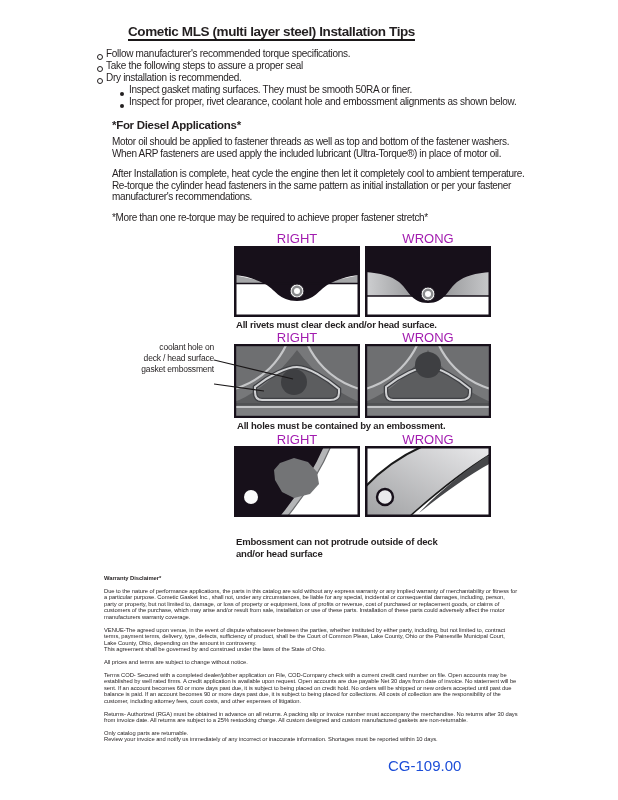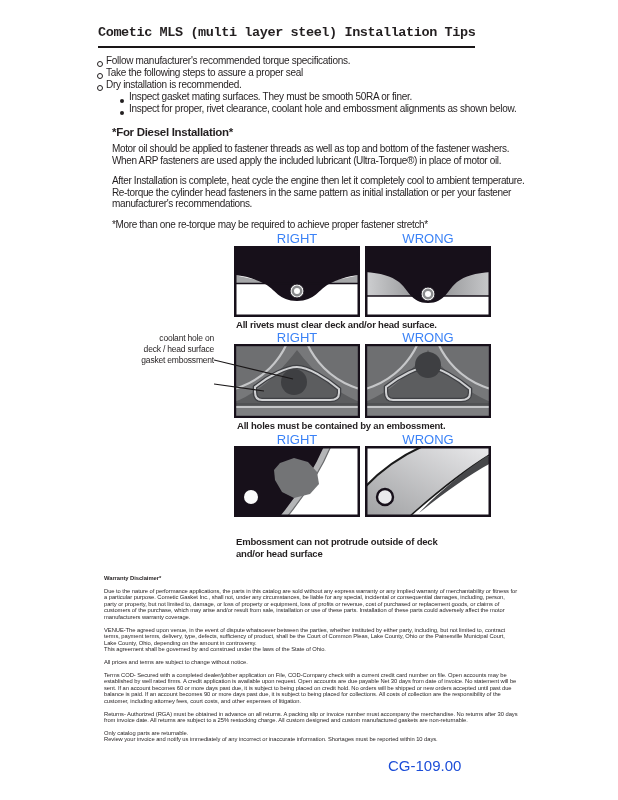--- a/index.html
+++ b/index.html
@@ -1,41 +1,41 @@
 <!DOCTYPE html>
 <html><head>
 <meta charset="utf-8">
 <style>
   html,body{margin:0;padding:0;background:#e9e9e9;}
   .page{position:relative;width:618px;height:800px;background:#ffffff;margin:0 auto;
         font-family:"Liberation Sans", sans-serif;color:#231f20;overflow:hidden;
         letter-spacing:-0.3px;}
   
   .text-block{position:absolute;left:97px;top:22px;width:440px;}
-  .doc-title{display:inline-block;margin-left:1px;font-size:13.5px;font-weight:bold;
-             border-bottom:2px solid #1a1718;padding-bottom:6px;letter-spacing:-0.4px;font-family:Liberation Mono, monospace;}
+  .doc-title{display:inline-block;margin-left:31px;font-size:13.5px;font-weight:bold;
+             border-bottom:2px solid #1a1718;padding-bottom:0;letter-spacing:-0.4px;}
   .bullets{margin-top:7px;font-size:10px;line-height:12px;}
   .b-row{display:flex;align-items:flex-end;}
   .b-row.sub{margin-left:23px;}
   .marker{flex:0 0 9px;display:flex;justify-content:flex-start;}
   .ring{width:4px;height:4px;border:1px solid #231f20;border-radius:50%;margin-top:3px;background:#fff;}
   .dot{width:4px;height:4px;border-radius:50%;margin-top:3px;background:#231f20;}
   .diesel-h{margin:11px 0 0 15px;font-size:11.5px;font-weight:bold;letter-spacing:-0.3px;}
   .para{margin:5px 0 0 15px;width:418px;font-size:10px;line-height:11.5px;letter-spacing:-0.35px;}
   .para.gap{margin-top:9px;}
   
   .dg-labels{position:absolute;left:234px;width:257px;display:flex;font-size:13px;
-             color:#3b82f6;letter-spacing:0;}
+             color:#a21caf;letter-spacing:0;}
   .dg-labels span{flex:0 0 126px;text-align:center;}
   .dg-labels span+span{margin-left:5px;}
   .dg-row{position:absolute;left:234px;display:flex;}
   .dg-row svg{display:block;}
   .dg-row svg+svg{margin-left:5px;}
   .dg-caption{position:absolute;font-size:9.5px;font-weight:bold;letter-spacing:-0.2px;line-height:11.5px;}
-  .callouts{position:absolute;left:108px;top:333px;width:106px;text-align:right;
+  .callouts{position:absolute;left:108px;top:342px;width:106px;text-align:right;
             font-size:8.5px;line-height:11px;letter-spacing:-0.2px;}
   .callouts .co2{}
   .pointer-overlay{position:absolute;left:214px;top:346px;pointer-events:none;}
   
   .legal{position:absolute;left:104px;top:575px;width:414px;font-size:5.8px;
          line-height:6.6px;letter-spacing:-0.05px;color:#2a2627;}
   .legal .lh{font-weight:bold;margin-bottom:6px;}
   .legal p{margin:0 0 6px 0;}
   .legal .tight{margin:0;}
   .footer-code{position:absolute;left:388px;top:757px;font-size:15px;color:#1d4ed8;letter-spacing:0;}
@@ -74,21 +74,21 @@
         <span>Inspect gasket mating surfaces.  They must be smooth 50RA or finer.</span>
       </div>
       <div class="b-row sub">
         <span class="marker">
             <span class="dot"></span>
           </span>
         <span>Inspect for proper, rivet clearance, coolant hole and embossment alignments as shown below.</span>
       </div>
     </div>
 
-    <div class="diesel-h">*For Diesel Installation*</div>
+    <div class="diesel-h">*For Diesel Applications*</div>
     <div class="para">Motor oil should be applied to fastener threads as well as top and bottom of the fastener washers. When ARP fasteners are used apply the included lubricant (Ultra-Torque®) in place of motor oil.</div>
     <div class="para gap">After Installation is complete, heat cycle the engine then let it completely cool to ambient temperature. Re-torque the cylinder head fasteners in the same pattern as initial installation or per your fastener manufacturer's recommendations.</div>
     <div class="para gap">*More than one re-torque may be required to achieve proper fastener stretch*</div>
   </div>
 
   <div class="dg-labels" style="top:231px;">
     <span>RIGHT</span>
     <span>WRONG</span>
   </div>
   <div class="dg-row" style="top:246px;">

